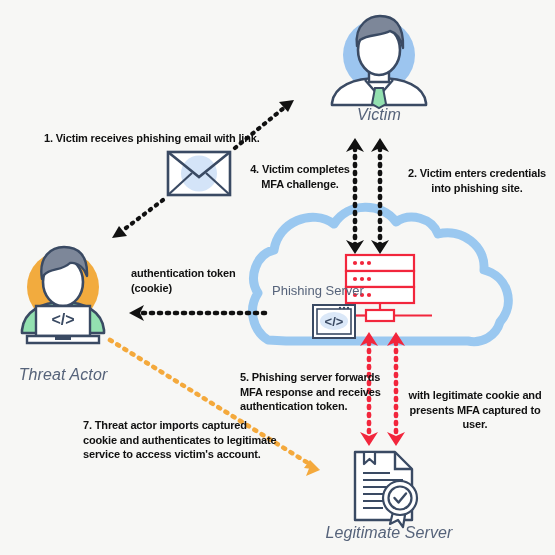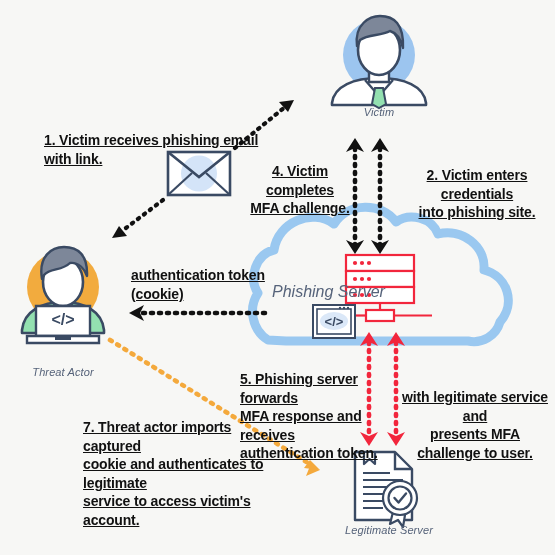--- a/index.html
+++ b/index.html
@@ -11,42 +11,40 @@
     position: relative;
     width: 555px;
     height: 555px;
     background: #f7f7f5;
     font-family: "Liberation Sans", sans-serif;
     overflow: hidden;
   }
 
   .step-text {
     position: absolute;
-    font-size: 14px;
+    font-size: 11px;
     font-weight: bold;
     color: #111111;
     line-height: 1.33;
     letter-spacing: -0.15px;
-    text-decoration: underline;
   }
   .t-left   { text-align: left; }
   .t-center { text-align: center; }
 
   .node-label {
     position: absolute;
-    font-size: 11px;
+    font-size: 16px;
     font-style: italic;
     color: #56637a;
     text-align: center;
     letter-spacing: 0.1px;
   }
   .cloud-label {
     position: absolute;
-    font-size: 16px;
-    font-style: italic;
+    font-size: 13px;
     color: #56637a;
     white-space: nowrap;
   }
   svg { display: block; overflow: visible; }
   .svg-layer {
     position: absolute;
     left: 0; top: 0;
     width: 555px; height: 555px;
     pointer-events: none;
   }
@@ -225,22 +223,22 @@
     <div>authentication token (cookie)</div>
   </div>
 
   <div class="step-text t-left" style="left:240px; top:370px; width:145px;">
     <div>5. Phishing server forwards</div>
     <div>MFA response and receives</div>
     <div>authentication token.</div>
   </div>
 
   <div class="step-text t-center" style="left:400px; top:388px; width:150px;">
-    <div>with legitimate service and</div>
-    <div>presents MFA challenge to user.</div>
+    <div>with legitimate cookie and</div>
+    <div>presents MFA captured to user.</div>
   </div>
 
   <div class="step-text t-left" style="left:83px; top:418px; width:200px;">
     <div>7. Threat actor imports captured</div>
     <div>cookie and authenticates to legitimate</div>
     <div>service to access victim's account.</div>
   </div>
 
   <div class="node-label" style="left:329px; top:106px; width:100px;">Victim</div>
 

